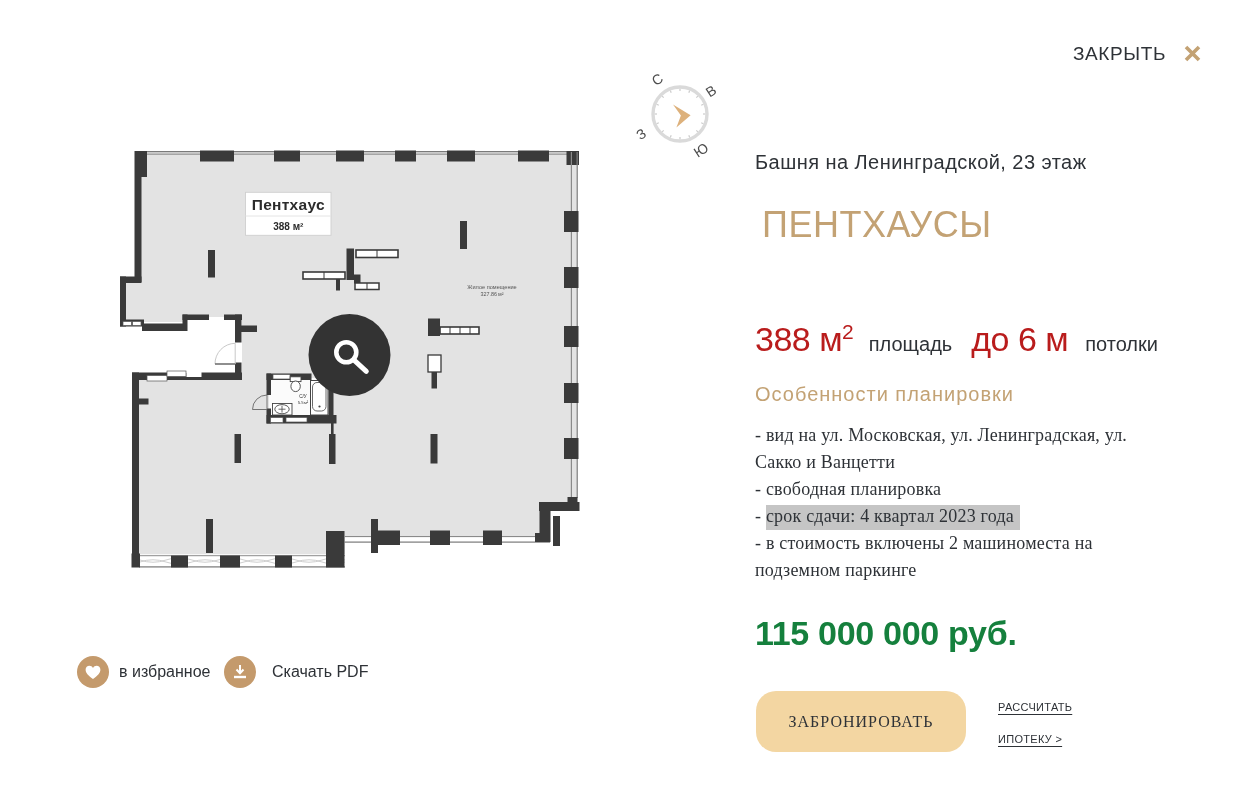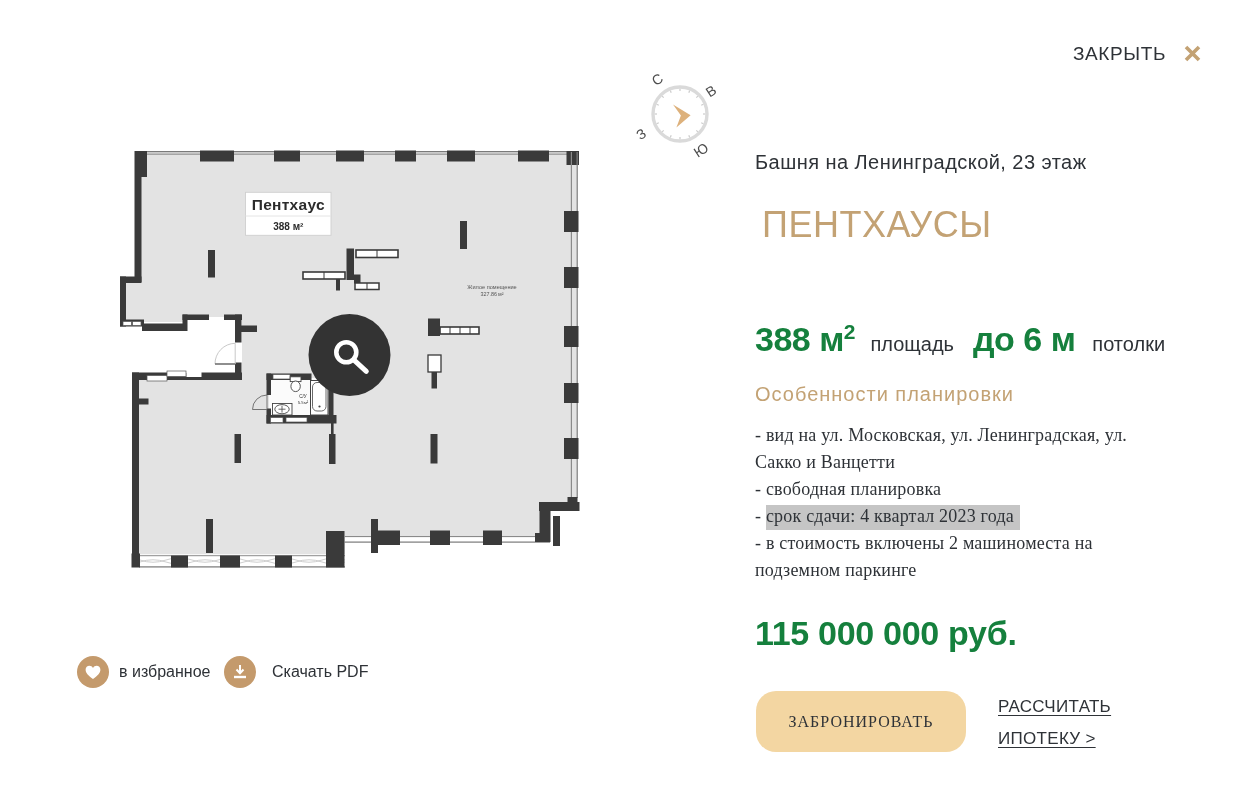--- a/index.html
+++ b/index.html
@@ -7,29 +7,29 @@
   body{width:1250px;height:812px;position:relative;background:#ffffff;
        font-family:"Liberation Sans", sans-serif;color:#31343a;overflow:hidden;}
   .abs{position:absolute;}
   .close{top:43px;left:1073px;font-size:19px;letter-spacing:0.6px;color:#2e3237;font-weight:400;}
   .subtitle{top:151px;left:755px;font-size:20px;letter-spacing:0.45px;color:#2e3237;}
   h1.title{top:196px;left:754px;margin:8px;font-size:36px;line-height:42px;font-weight:500;
            color:#c3a274;}
   .tl1{letter-spacing:0.5px;}
   .tl2{letter-spacing:1.55px;}
   .specs{top:320px;left:755px;font-size:20px;color:#2e3237;}
-  .specs b{font-size:34px;font-weight:700;color:#15803d;letter-spacing:-0.5px;}
+  .specs b{font-size:34px;font-weight:400;color:#b91c1c;letter-spacing:-0.5px;}
   .features-h{top:383px;left:755px;font-size:20px;letter-spacing:1px;color:#c3a274;}
   .features{top:422px;letter-spacing:0.2px;left:755px;width:420px;font-size:18px;line-height:27px;color:#2e3237;font-family:Liberation Serif, serif;}
   .hl{background:#c5c5c5;padding:1px 6px 4px 0;}
   .price{top:614px;left:755px;font-size:34px;font-weight:700;color:#15803d;letter-spacing:-0.3px;}
   .book{top:691px;left:756px;width:210px;height:61px;background:#f3d6a2;border-radius:20px;
         display:flex;align-items:center;justify-content:center;font-size:16px;
         letter-spacing:1px;color:#2e3237;font-family:Liberation Serif, serif;}
-  .mort{top:691px;left:998px;font-size:17px;line-height:32px;letter-spacing:0.3px;
+  .mort{top:691px;left:998px;font-size:11px;line-height:32px;letter-spacing:0.3px;
         color:#2e3237;text-decoration:underline;text-underline-offset:3px;}
   .favrow{top:656px;left:77px;display:flex;align-items:center;font-size:16px;color:#2e3237;}
   .cbtn{width:32px;height:32px;border-radius:50%;background:#c49a6c;display:flex;
         align-items:center;justify-content:center;}
 </style>
 </head>
 <body>
 
   <div class="abs close">ЗАКРЫТЬ&nbsp;&nbsp;&nbsp;<svg width="17" height="17" viewBox="0 0 17 17" style="vertical-align:-2px">
       <path d="M2 2 L15 15 M15 2 L2 15" stroke="#c3a274" stroke-width="3.6"></path>

